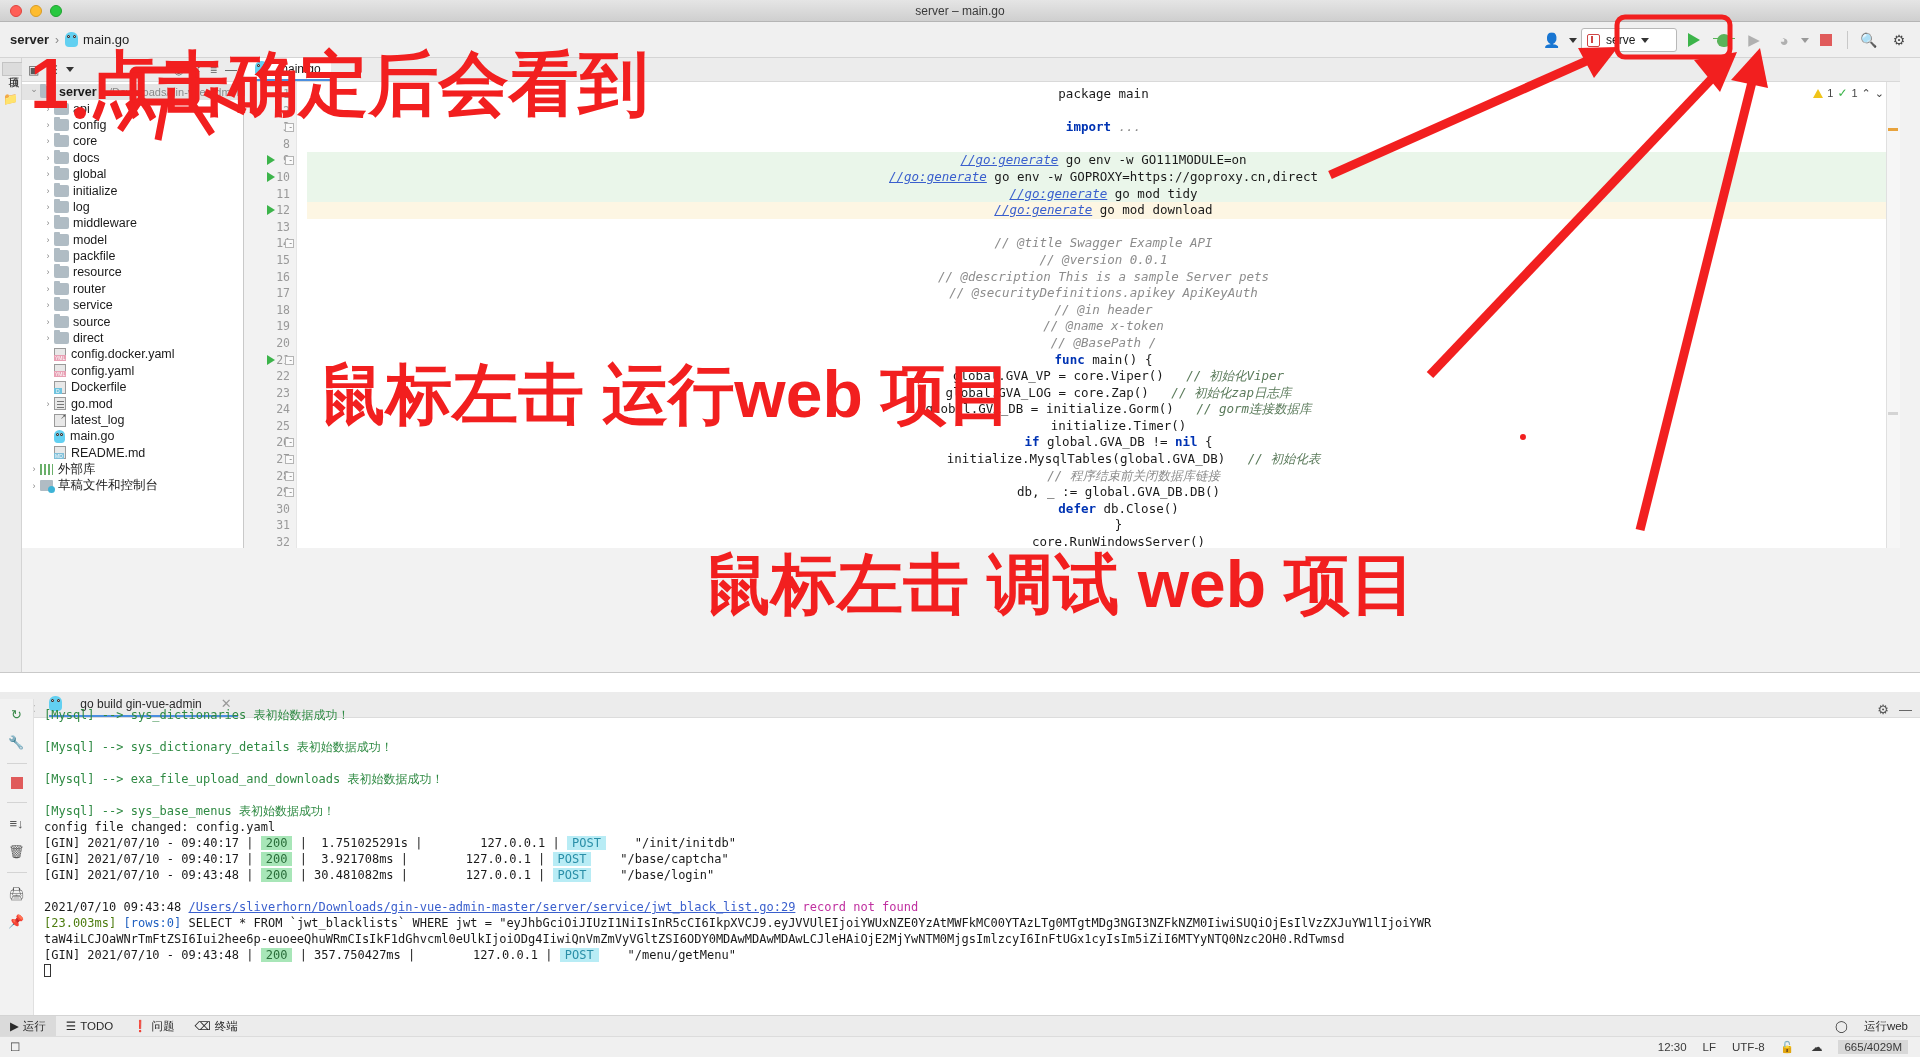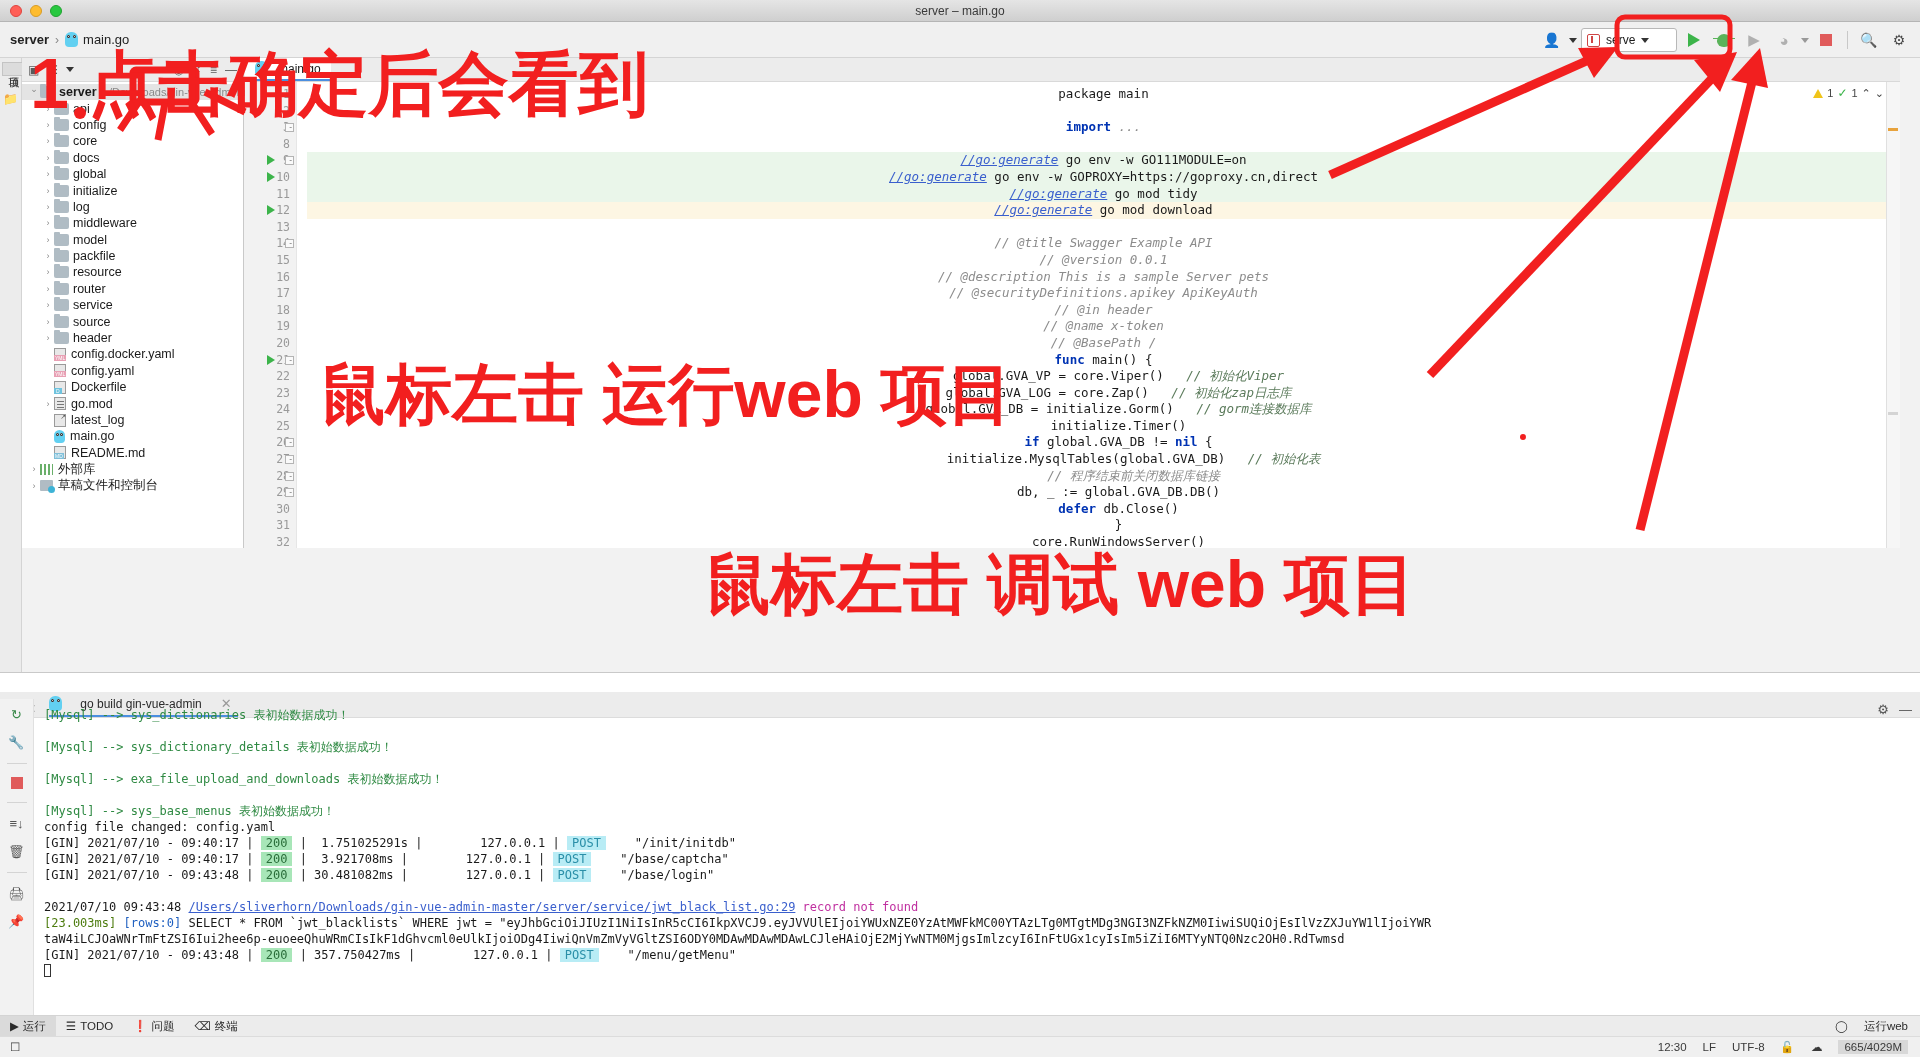--- a/index.html
+++ b/index.html
@@ -392,21 +392,21 @@
             <span>service</span>
           </div>
           <div class="node">
             <span class="arrow right" style="margin-left: 14px;"></span>
             <span class="ficon folder"></span>
             <span>source</span>
           </div>
           <div class="node">
             <span class="arrow right" style="margin-left: 14px;"></span>
             <span class="ficon folder"></span>
-            <span>header</span>
+            <span>direct</span>
           </div>
           <div class="node">
             <span class="arrow " style="margin-left: 14px;"></span>
             <span class="ficon yml"></span>
             <span>config.docker.yaml</span>
           </div>
           <div class="node">
             <span class="arrow " style="margin-left: 14px;"></span>
             <span class="ficon yml"></span>
             <span>config.yaml</span>

